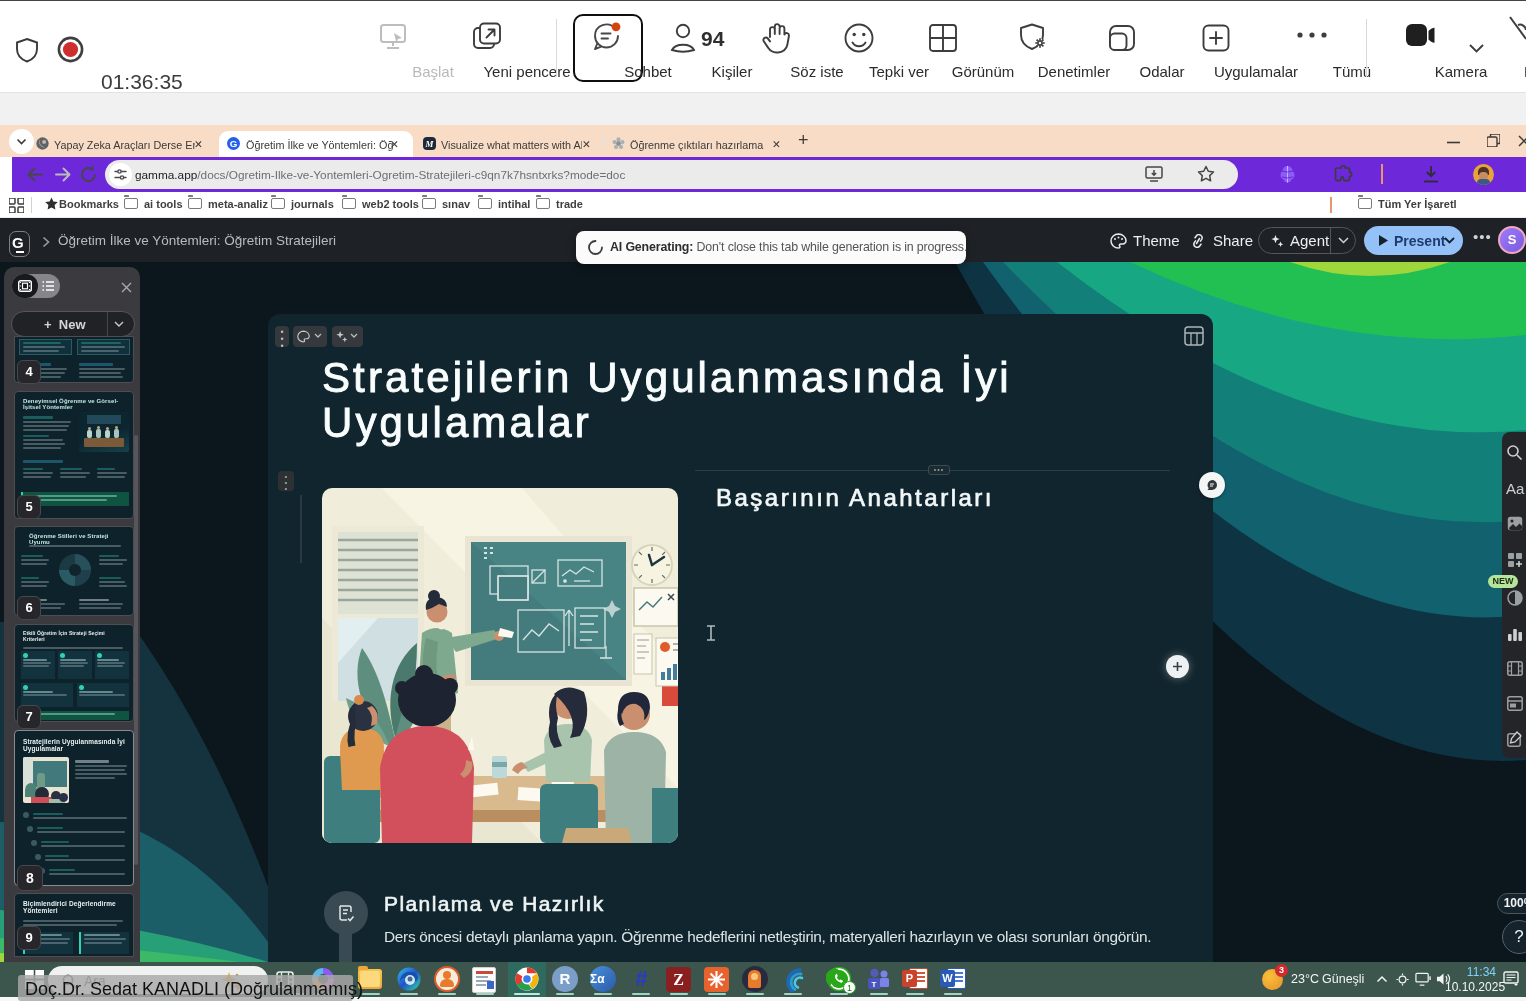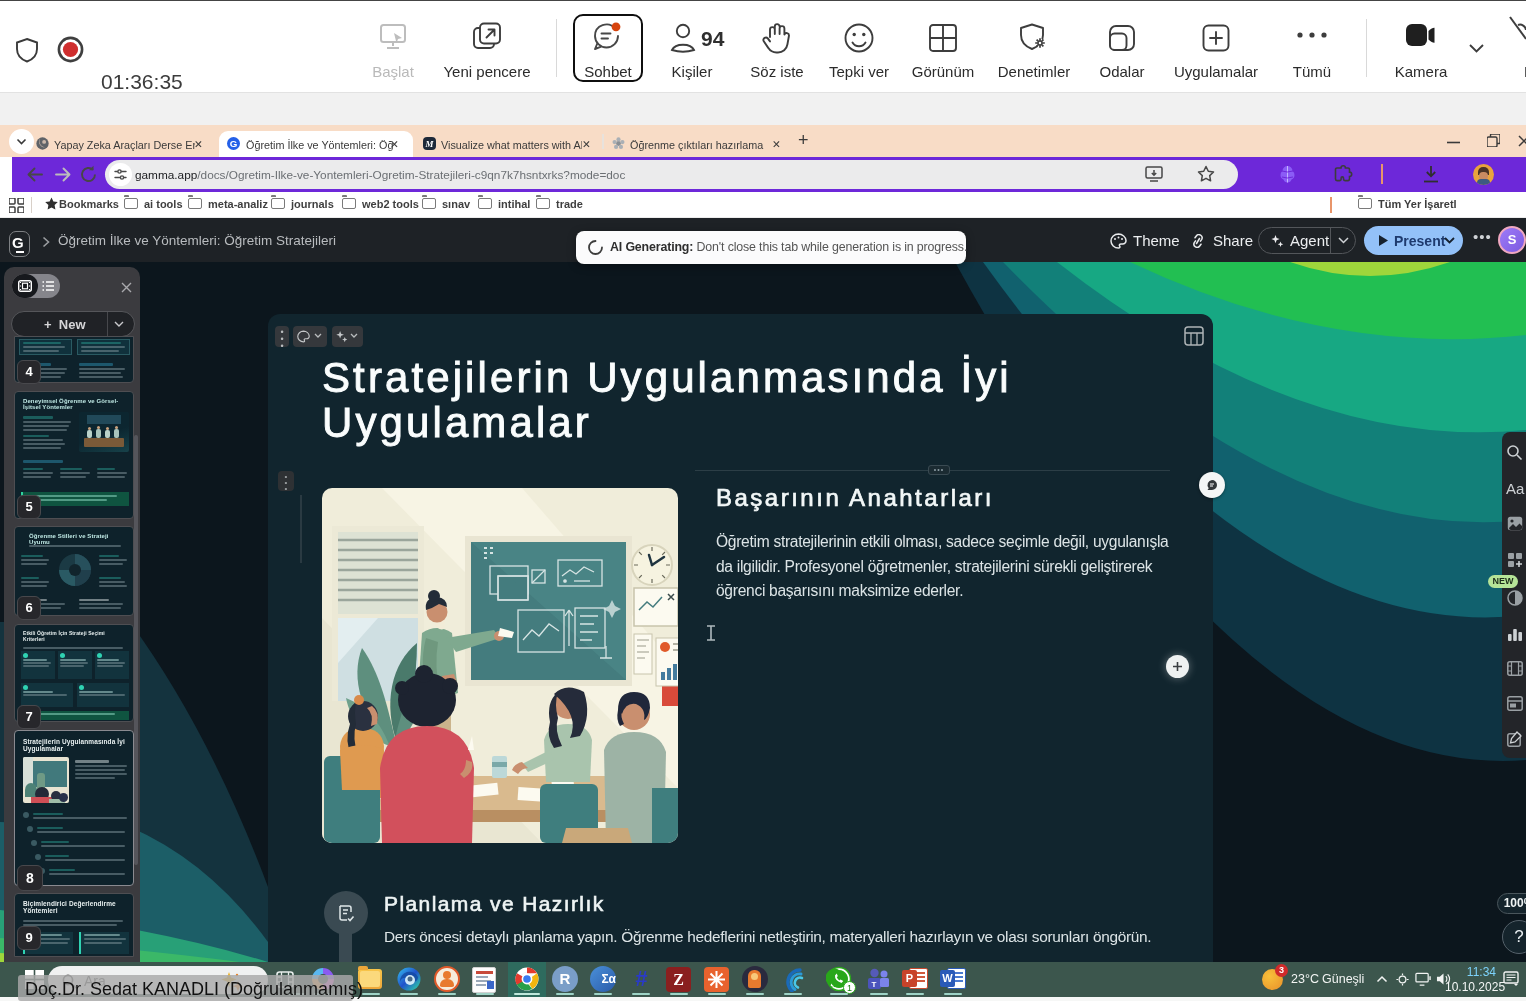--- a/index.html
+++ b/index.html
@@ -2,21 +2,21 @@
 <html><head>
 <meta charset="utf-8">
 <style>
   * { margin:0; padding:0; box-sizing:border-box; }
   html,body { width:1526px; height:1001px; overflow:hidden; font-family:"Liberation Sans", sans-serif; }
   .abs { position:absolute; }
   #stage { position:relative; width:1526px; height:1001px; background:#fff; }
 
   
   #zoombar { position:absolute; left:0; top:0; width:1526px; height:92px; background:#fff; border-top:1px solid #444; }
-  .zlabel { position:absolute; top:62px; font-size:15px; color:#2b2b2b; text-align:center; white-space:nowrap; transform:translateX(-50%); }
+  .zlabel { position:absolute; top:62px; font-size:15px; color:#2b2b2b; text-align:center; white-space:nowrap; transform:translateX(-50%);margin-left:40px; }
   .zlabel.dis { color:#b9b9b9; }
   .zicon { position:absolute; top:20px; transform:translateX(-50%); }
 
   
   #grayband { position:absolute; left:0; top:92px; width:1526px; height:33px; background:#f1f1f1; border-top:1px solid #e2e2e2;}
 
   
   #tabstrip { position:absolute; left:0; top:125px; width:1526px; height:32px; background:#f8dcc6; }
   .tab { position:absolute; top:6px; height:26px; border-radius:9px 9px 0 0; font-size:10.8px; color:#3a3a3a; }
   .tab .ttl { position:absolute; top:8px; overflow:hidden; white-space:nowrap; }
@@ -629,21 +629,20 @@
 
       <div class="abs" style="left:54px;top:41px;font-size:42px;font-weight:normal;-webkit-text-stroke:0.9px #fafdfd;color:#fafdfd;line-height:45px;letter-spacing:3.1px;">Stratejilerin Uygulanmasında İyi<br>Uygulamalar</div>
 
       <div class="abs" style="left:10px;top:157px;width:16px;height:20px;background:#2e3134;border-radius:4px;color:#9ea2a4;font-size:8px;line-height:6px;text-align:center;padding-top:3px;">•<br>•<br>•</div>
       <div class="abs" style="left:32px;top:181px;width:2px;height:68px;background:#2a3a42;"></div>
 
       <div class="abs" style="left:427px;top:156px;width:475px;height:1px;background:#2c3e46;"></div>
       <div class="abs" style="left:660px;top:151px;width:22px;height:10px;background:#1b2b32;border:1px solid #3a4a52;border-radius:3px;color:#8a9aa2;font-size:7px;line-height:7px;text-align:center;letter-spacing:1px;">•••</div>
 
       <div class="abs" style="left:448px;top:170px;font-size:24px;font-weight:normal;-webkit-text-stroke:0.7px #f2f7f7;color:#f2f7f7;letter-spacing:2.5px;">Başarının Anahtarları</div>
-      <div class="abs" style="left:448px;top:216px;font-size:15.6px;color:#dce4e6;line-height:24.5px;letter-spacing:-.3px;white-space:nowrap;">Öğretim stratejilerinin etkili olması, sadece seçimle değil, uygulanışla<br>da ilgilidir. Profesyonel öğretmenler, stratejilerini sürekli geliştirerek<br>öğrenci başarısını maksimize ederler.</div>
 
       <div class="abs" style="left:54px;top:174px;width:356px;height:355px;border-radius:10px;overflow:hidden;">
         <svg width="356" height="355" viewBox="0 0 356 355" id="classroom">
           <rect width="356" height="355" fill="#f0edda"></rect>
           <polygon points="60,0 200,0 356,180 356,300" fill="#f7f4e4"></polygon>
           <polygon points="0,130 220,355 0,355" fill="#e9e6d2"></polygon>
 
           <rect x="10" y="38" width="92" height="175" fill="#ece9d6"></rect>
           <rect x="16" y="44" width="80" height="82" fill="#dde2d4"></rect>
           <g stroke="#9aa59b" stroke-width="2.5">
@@ -910,21 +909,21 @@
           <path d="M13 1.5 a11.5 11.5 0 0 1 10 5.8 l-10 0 z" fill="#e33b2e"></path>
           <path d="M23 7.3 a11.5 11.5 0 0 1 -4.8 15.6 l-5 -8.6 z" fill="#f2b50f"></path>
           <path d="M18.2 22.9 a11.5 11.5 0 0 1 -15.4 -4.2 l5.2 -8.4 z" fill="#28a04a"></path>
           <path d="M2.8 18.7 a11.5 11.5 0 0 1 0.2 -11.4 l10 5.7 z" fill="#e33b2e"></path>
           <circle cx="13" cy="13" r="4.6" fill="#3a7af0" stroke="#fff" stroke-width="1.6"></circle>
         </svg></div>
     <div class="tbi" style="left:552px;">
         <div style="width:26px;height:26px;border-radius:50%;background:#7a9ec8;color:#fff;font-weight:bold;font-size:15px;text-align:center;line-height:26px;">R</div>
       </div>
     <div class="tbi" style="left:590px;">
-        <div style="width:26px;height:26px;border-radius:50%;background:linear-gradient(135deg,#4a90d9,#2a5aa8);color:#fff;font-weight:bold;font-size:12px;text-align:right;line-height:26px;">Σα</div>
+        <div style="width:26px;height:26px;border-radius:50%;background:linear-gradient(135deg,#4a90d9,#2a5aa8);color:#fff;font-weight:bold;font-size:12px;text-align:left;line-height:26px;">Σα</div>
       </div>
     <div class="tbi" style="left:628px;">
         <div style="width:26px;height:26px;color:#2a3ac8;font-weight:bold;font-size:22px;font-style:italic;text-align:center;line-height:26px;">#</div>
       </div>
     <div class="tbi" style="left:666px;top:5px;width:25px;height:25px;background:#8a1f1f;border-radius:4px;">
         <div style="color:#fff;font-weight:bold;font-size:16px;text-align:center;line-height:25px;font-family:'Liberation Serif',serif;">Z</div>
       </div>
     <div class="tbi" style="left:704px;top:5px;width:25px;height:25px;background:#e8622e;border-radius:4px;">
         <svg style="position:absolute;left:3px;top:3px" width="19" height="19" viewBox="0 0 19 19">
           <g stroke="#fff" stroke-width="2">

